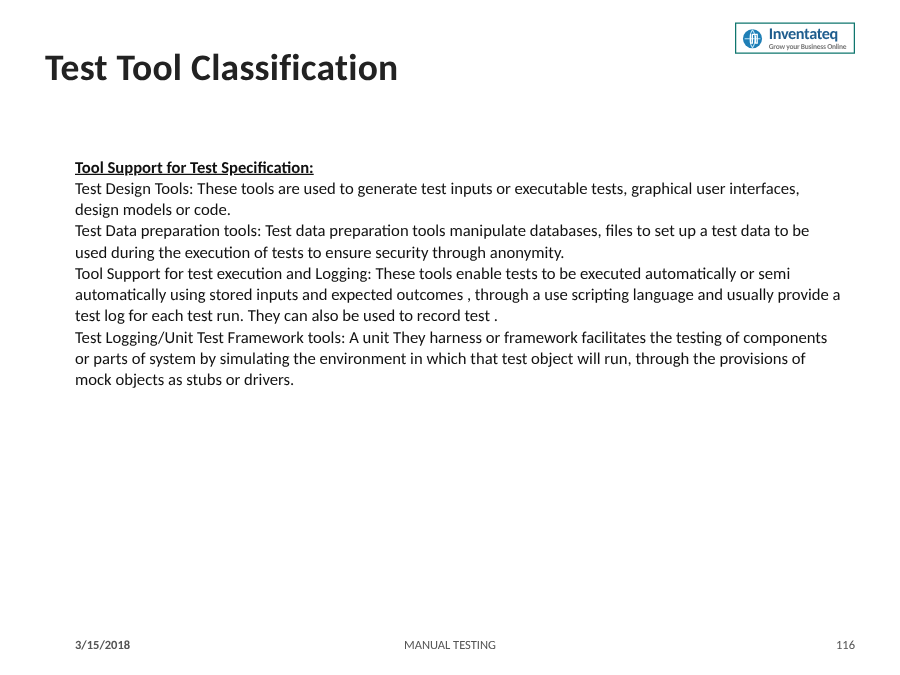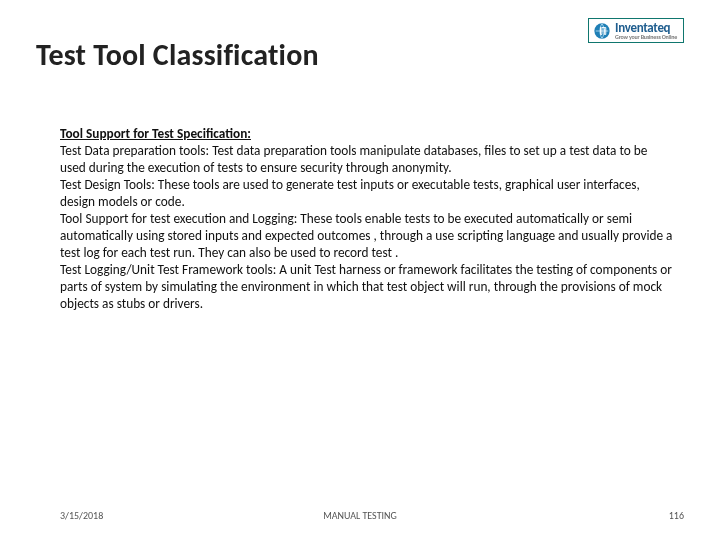--- a/index.html
+++ b/index.html
@@ -86,21 +86,21 @@
     left: 0;
     right: 0;
     bottom: 18px;
     padding: 0 36px 0 60px;
     display: flex;
     justify-content: space-between;
     align-items: center;
     font-size: 10px;
     color: #666;
   }
-  .footer-date { color: #555; }
+  .footer-date { color: #555; font-weight: bold; }
   .footer-center {
     position: absolute;
     left: 50%;
     transform: translateX(-50%);
     color: #555;
   }
   .footer-page { color: #555; }
 </style>
 </head>
 <body>
@@ -122,30 +122,30 @@
         <span class="logo-tag">Grow your Business Online</span>
       </span>
     </div>
   </div>
 
   <div class="body">
     <p>
       <span class="section-head">Tool Support for Test Specification:</span>
     </p>
     <p>
-      <span class="label">Test Data preparation tools:</span><span> Test data preparation tools manipulate databases, files to set up a test data to be used during the execution of tests to ensure security through anonymity.</span>
+      <span class="label">Test Design Tools:</span><span> These tools are used to generate test inputs or executable tests, graphical user interfaces, design models or code.</span>
     </p>
     <p>
-      <span class="label">Test Design Tools:</span><span> These tools are used to generate test inputs or executable tests, graphical user interfaces, design models or code.</span>
+      <span class="label">Test Data preparation tools:</span><span> Test data preparation tools manipulate databases, files to set up a test data to be used during the execution of tests to ensure security through anonymity.</span>
     </p>
     <p>
       <span class="label">Tool Support for test execution and Logging:</span><span> These tools enable tests to be executed automatically or semi automatically using stored inputs and expected outcomes , through a use scripting language and usually provide a  test log for each test run. They can also be used to record test .</span>
     </p>
     <p>
-      <span class="label">Test Logging/Unit Test Framework tools:</span><span> A unit Test harness or framework facilitates the testing of components or parts of system by simulating the environment in which that test object will run, through the provisions of mock objects as stubs or drivers.</span>
+      <span class="label">Test Logging/Unit Test Framework tools:</span><span> A unit They harness or framework facilitates the testing of components or parts of system by simulating the environment in which that test object will run, through the provisions of mock objects as stubs or drivers.</span>
     </p>
   </div>
 
   <div class="footer">
     <span class="footer-date">3/15/2018</span>
     <span class="footer-center">MANUAL TESTING</span>
     <span class="footer-page">116</span>
   </div>
 
 </div>

